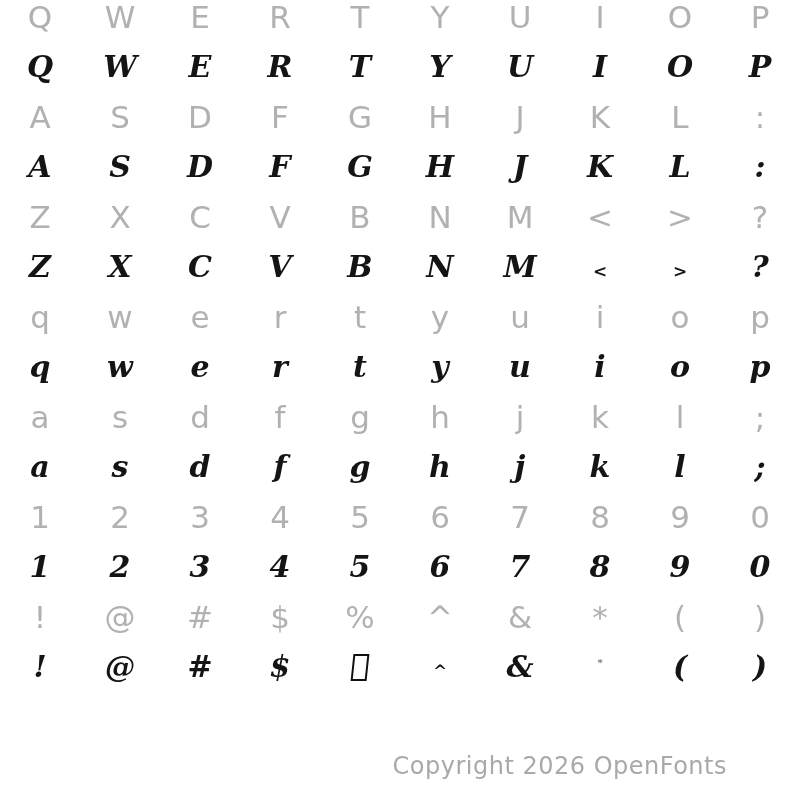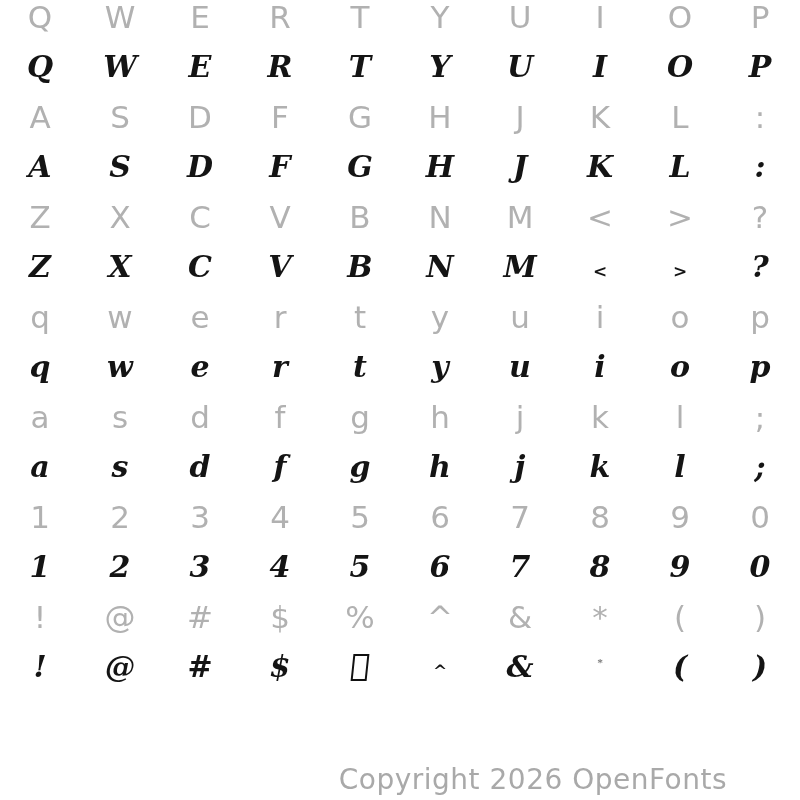--- a/index.html
+++ b/index.html
@@ -61,23 +61,23 @@
     width: 12px;
     height: 23px;
     border: 2.5px solid #111111;
     transform: skewX(-6deg);
     vertical-align: middle;
     margin-top: -4px;
   }
   .copyright {
     position: absolute;
     right: 73px;
-    bottom: 4px;
+    bottom: 20px;
     font-family: "DejaVu Sans", "Liberation Sans", sans-serif;
-    font-size: 28px;
+    font-size: 24px;
     color: var(--copy-gray, #a9a9a9);
     letter-spacing: 0.5px;
     white-space: nowrap;
   }
 </style>
 </head>
 <body>
 
 <div class="canvas" style="--bg: #ffffff; --ref-gray: #b1b1b1; --spec-black: #141414; --copy-gray: #a9a9a9;">
   <div class="glyph-grid">

